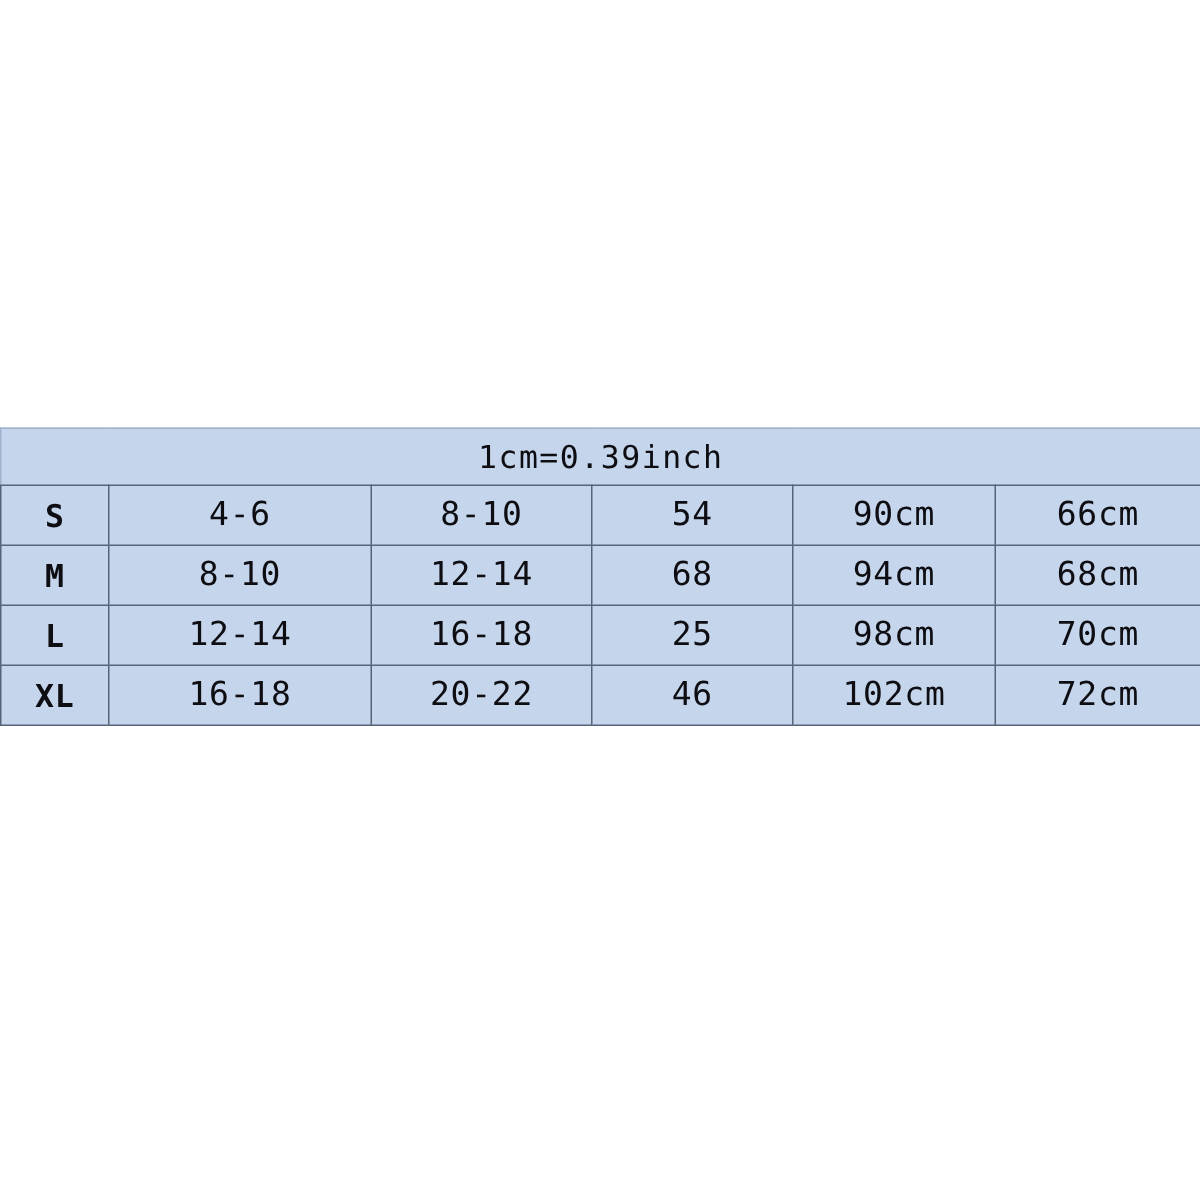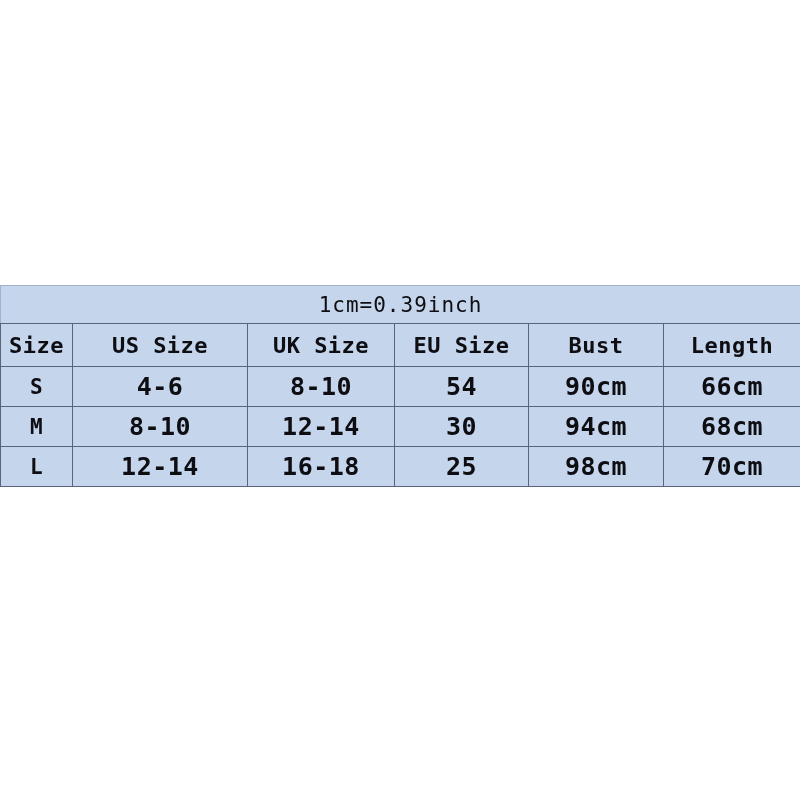--- a/index.html
+++ b/index.html
@@ -68,22 +68,22 @@
   
   tr.header-row td {
     height: 42px;
     font-size: 22px;
     font-weight: 700;
   }
 
   
   tr.data-row td {
     height: 39px;
-    font-size: 25px;
-    font-weight: 700;
+    font-size: 22px;
+    font-weight: 400;
   }
   tr.data-row td.size-cell {
     font-size: 21px;
     font-weight: 700;
   }
 
   
   col.c-size   { width: 72px;  }
   col.c-us     { width: 175px; }
   col.c-uk     { width: 147px; }
@@ -105,54 +105,54 @@
         <col class="c-eu">
         <col class="c-bust">
         <col class="c-length">
       </colgroup>
       <tbody>
 
         <tr class="title-row">
           <td colspan="6">1cm=0.39inch</td>
         </tr>
 
-        <tr class="header-row">
-          <td>Size</td>
-          <td>US Size</td>
-          <td>UK Size</td>
-          <td>EU Size</td>
-          <td>Bust</td>
-          <td>Length</td>
-        </tr>
 
         <tr class="data-row">
           <td class="size-cell">S</td>
           <td>4-6</td>
           <td>8-10</td>
           <td>54</td>
           <td>90cm</td>
           <td>66cm</td>
         </tr>
 
         <tr class="data-row">
           <td class="size-cell">M</td>
           <td>8-10</td>
           <td>12-14</td>
-          <td>30</td>
+          <td>68</td>
           <td>94cm</td>
           <td>68cm</td>
         </tr>
 
         <tr class="data-row">
           <td class="size-cell">L</td>
           <td>12-14</td>
           <td>16-18</td>
           <td>25</td>
           <td>98cm</td>
           <td>70cm</td>
         </tr>
 
+        <tr class="data-row">
+          <td class="size-cell">XL</td>
+          <td>16-18</td>
+          <td>20-22</td>
+          <td>46</td>
+          <td>102cm</td>
+          <td>72cm</td>
+        </tr>
 
       </tbody>
     </table>
   </div>
 
 </div>
 
 </body></html>

